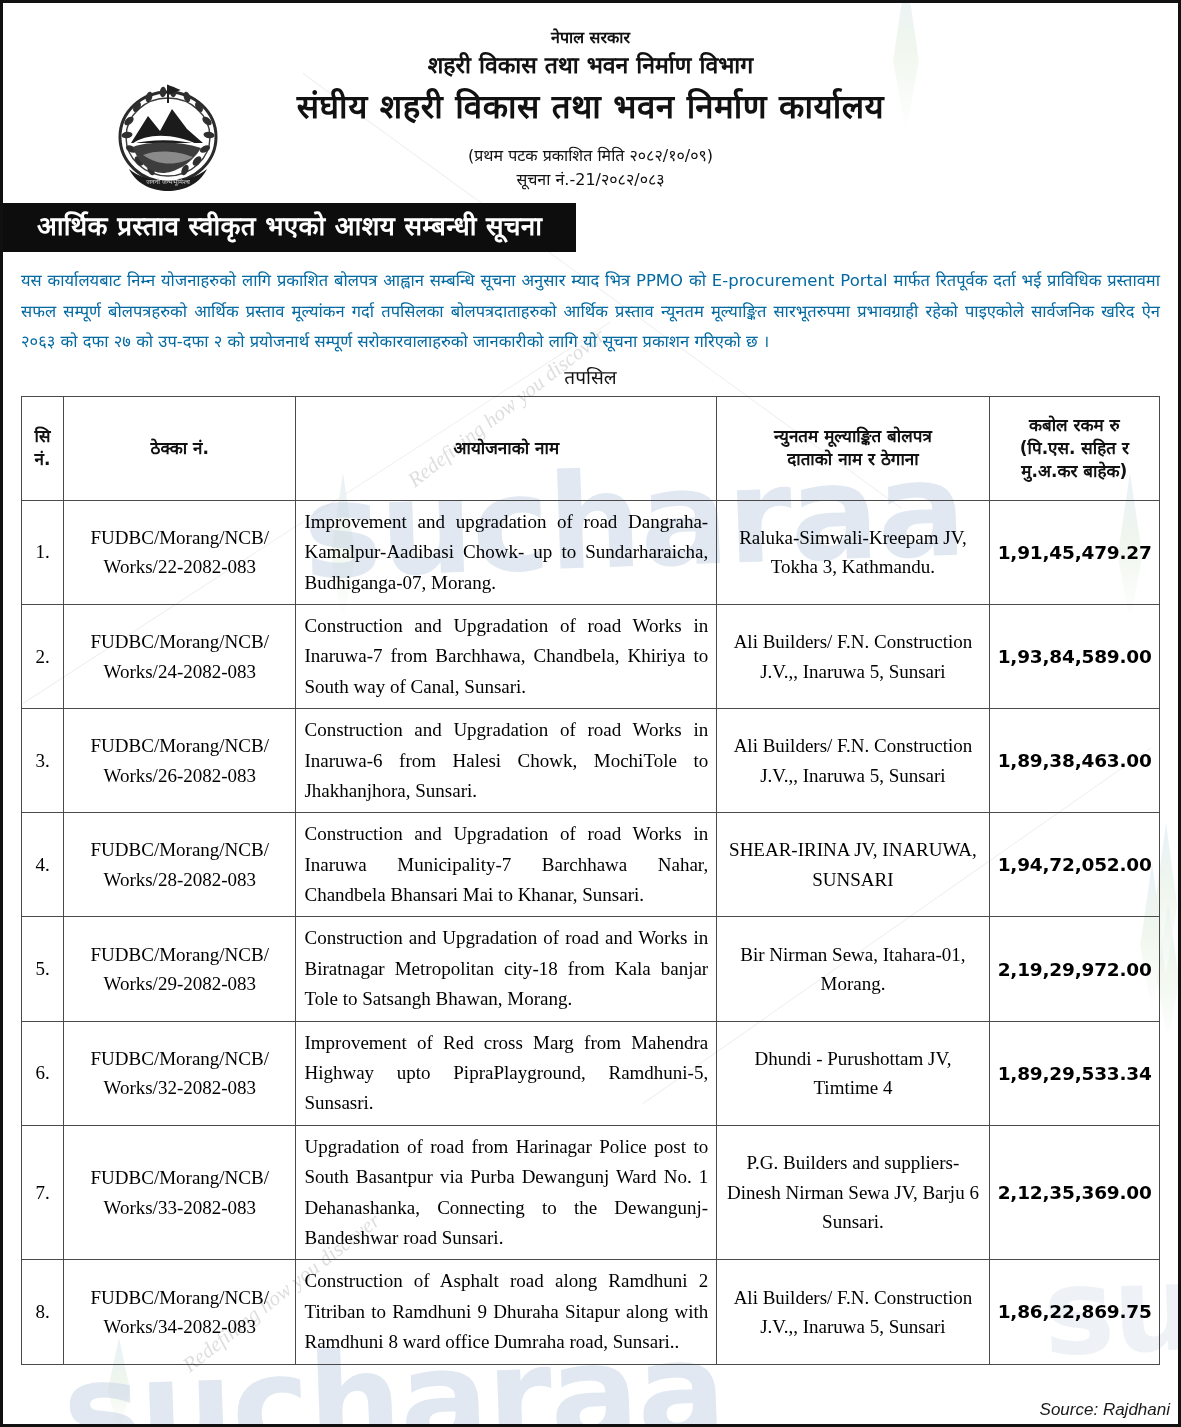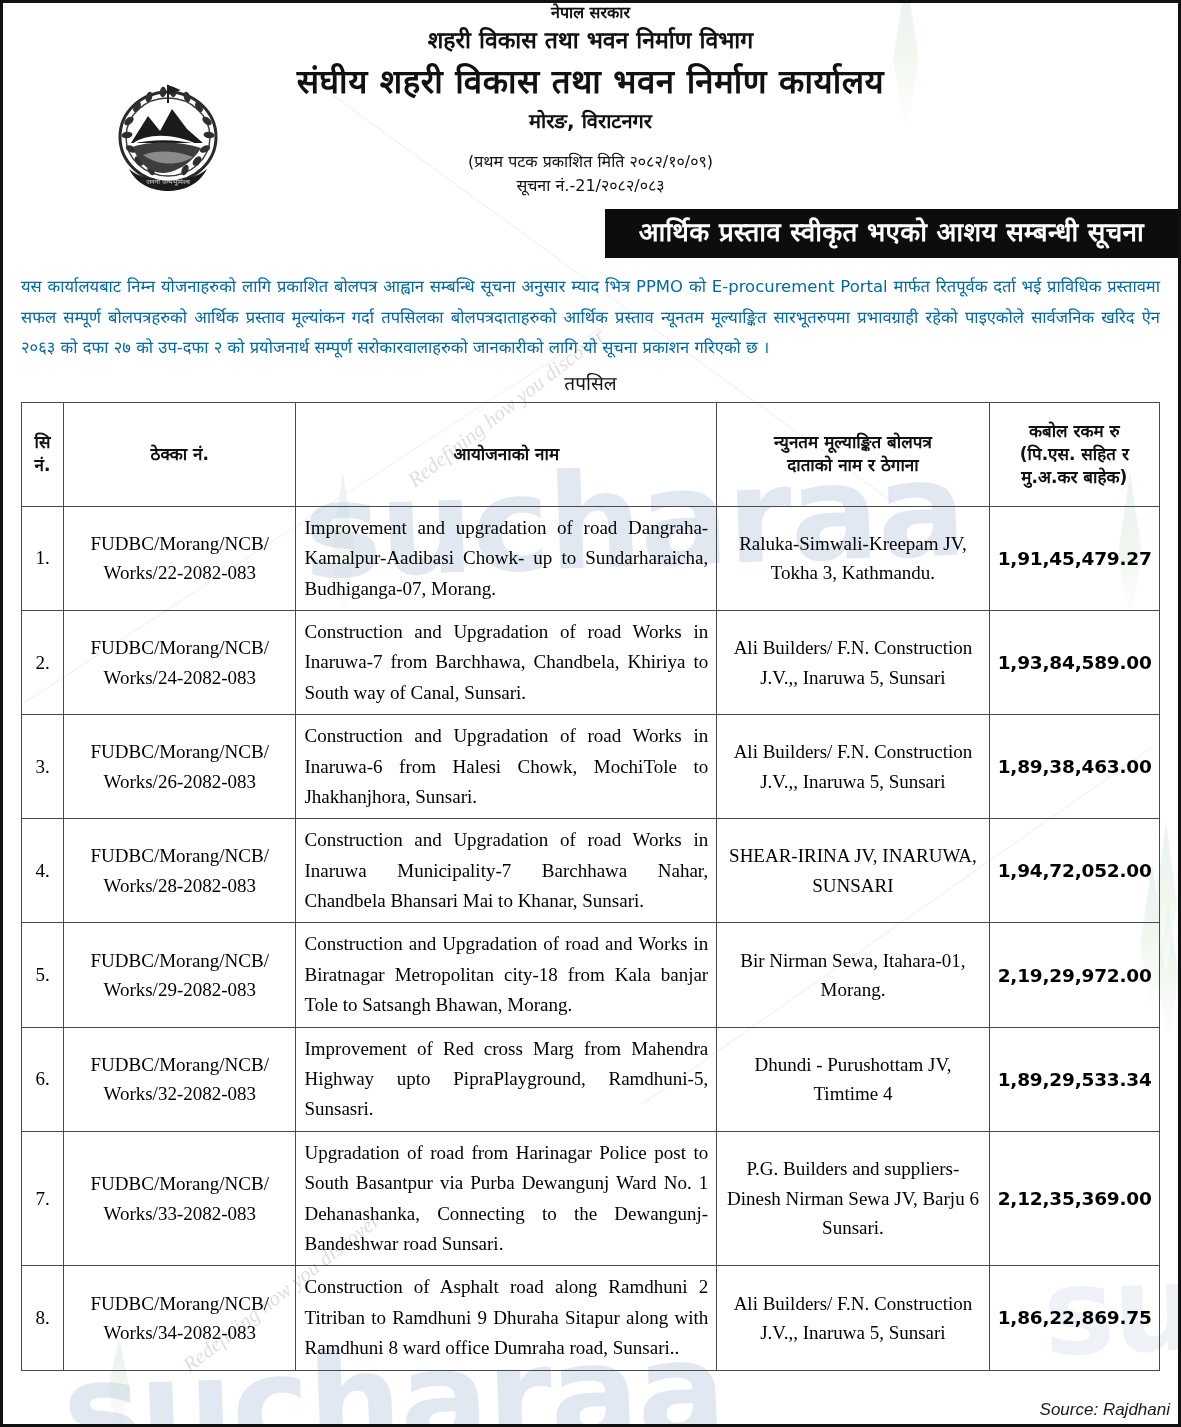--- a/index.html
+++ b/index.html
@@ -55,21 +55,21 @@
   .wm-line {
     background: #f0f0f0;
     height: 1px;
     transform-origin: left center;
   }
 
   
   #header {
     position: relative;
     z-index: 2;
-    padding-top: 0;
+    padding-top: 25px;
     text-align: center;
     font-family: "DejaVu Sans", sans-serif;
     color: #111;
   }
   .np { font-family: "DejaVu Sans", sans-serif; }
   .h-govt   { font-size: 16px; font-weight: 700; line-height: 1.25; }
   .h-min    { font-size: 21px; font-weight: 700; line-height: 1.3; margin-top: 2px; }
   .h-dept   { font-size: 23px; font-weight: 700; line-height: 1.3; margin-top: 3px; }
   .h-office { font-size: 33px; font-weight: 700; line-height: 1.32; margin-top: 4px; letter-spacing: .5px; }
   .h-place  { font-size: 20px; font-weight: 700; line-height: 1.3; margin-top: 5px; }
@@ -85,21 +85,21 @@
     height: 112px;
     z-index: 3;
   }
 
   
   #banner-wrap {
     position: relative;
     z-index: 2;
     margin-top: 12px;
     display: flex;
-    justify-content: flex-end;
+    justify-content: flex-start;
   }
   #banner {
     background: #0d0d0d;
     color: #ffffff;
     font-family: "DejaVu Sans", sans-serif;
     font-weight: 700;
     font-size: 26px;
     line-height: 1.2;
     padding: 8px 34px 10px 34px;
     letter-spacing: .3px;
@@ -267,21 +267,20 @@
     <path d="M28 74 C42 68, 64 70, 78 76 C66 84, 44 86, 28 74 Z" fill="#8a8a8a"></path>
 
     <path d="M14 88 C32 104, 74 104, 92 88 C84 104, 68 110, 53 110 C38 110, 22 104, 14 88 Z" fill="#1b1b1b"></path>
     <text x="53" y="103" text-anchor="middle" font-size="6.5" font-family="DejaVu Sans, sans-serif" fill="#cfcfcf">जननी जन्मभूमिश्च</text>
   </svg>
 
   <div id="header">
     <div class="h-govt np">नेपाल सरकार</div>
     <div class="h-dept np">शहरी विकास तथा भवन निर्माण विभाग</div>
     <div class="h-office np">संघीय शहरी विकास तथा भवन निर्माण कार्यालय</div>
-    <div class="h-place np">मोरङ, विराटनगर</div>
     <div class="h-date np">(प्रथम पटक प्रकाशित मिति २०८२/१०/०९)</div>
     <div class="h-notice np">सूचना नं.-21/२०८२/०८३</div>
   </div>
 
   <div id="banner-wrap">
     <div id="banner">आर्थिक प्रस्ताव स्वीकृत भएको आशय सम्बन्धी सूचना</div>
   </div>
 
   <div id="para">यस कार्यालयबाट निम्न योजनाहरुको लागि प्रकाशित बोलपत्र आह्वान सम्बन्धि सूचना अनुसार म्याद भित्र PPMO को E-procurement Portal मार्फत रितपूर्वक दर्ता भई प्राविधिक प्रस्तावमा सफल सम्पूर्ण बोलपत्रहरुको आर्थिक प्रस्ताव मूल्यांकन गर्दा तपसिलका बोलपत्रदाताहरुको आर्थिक प्रस्ताव न्यूनतम मूल्याङ्कित सारभूतरुपमा प्रभावग्राही रहेको पाइएकोले सार्वजनिक खरिद ऐन २०६३ को दफा २७ को उप-दफा २ को प्रयोजनार्थ सम्पूर्ण सरोकारवालाहरुको जानकारीको लागि यो सूचना प्रकाशन गरिएको छ ।</div>
 

